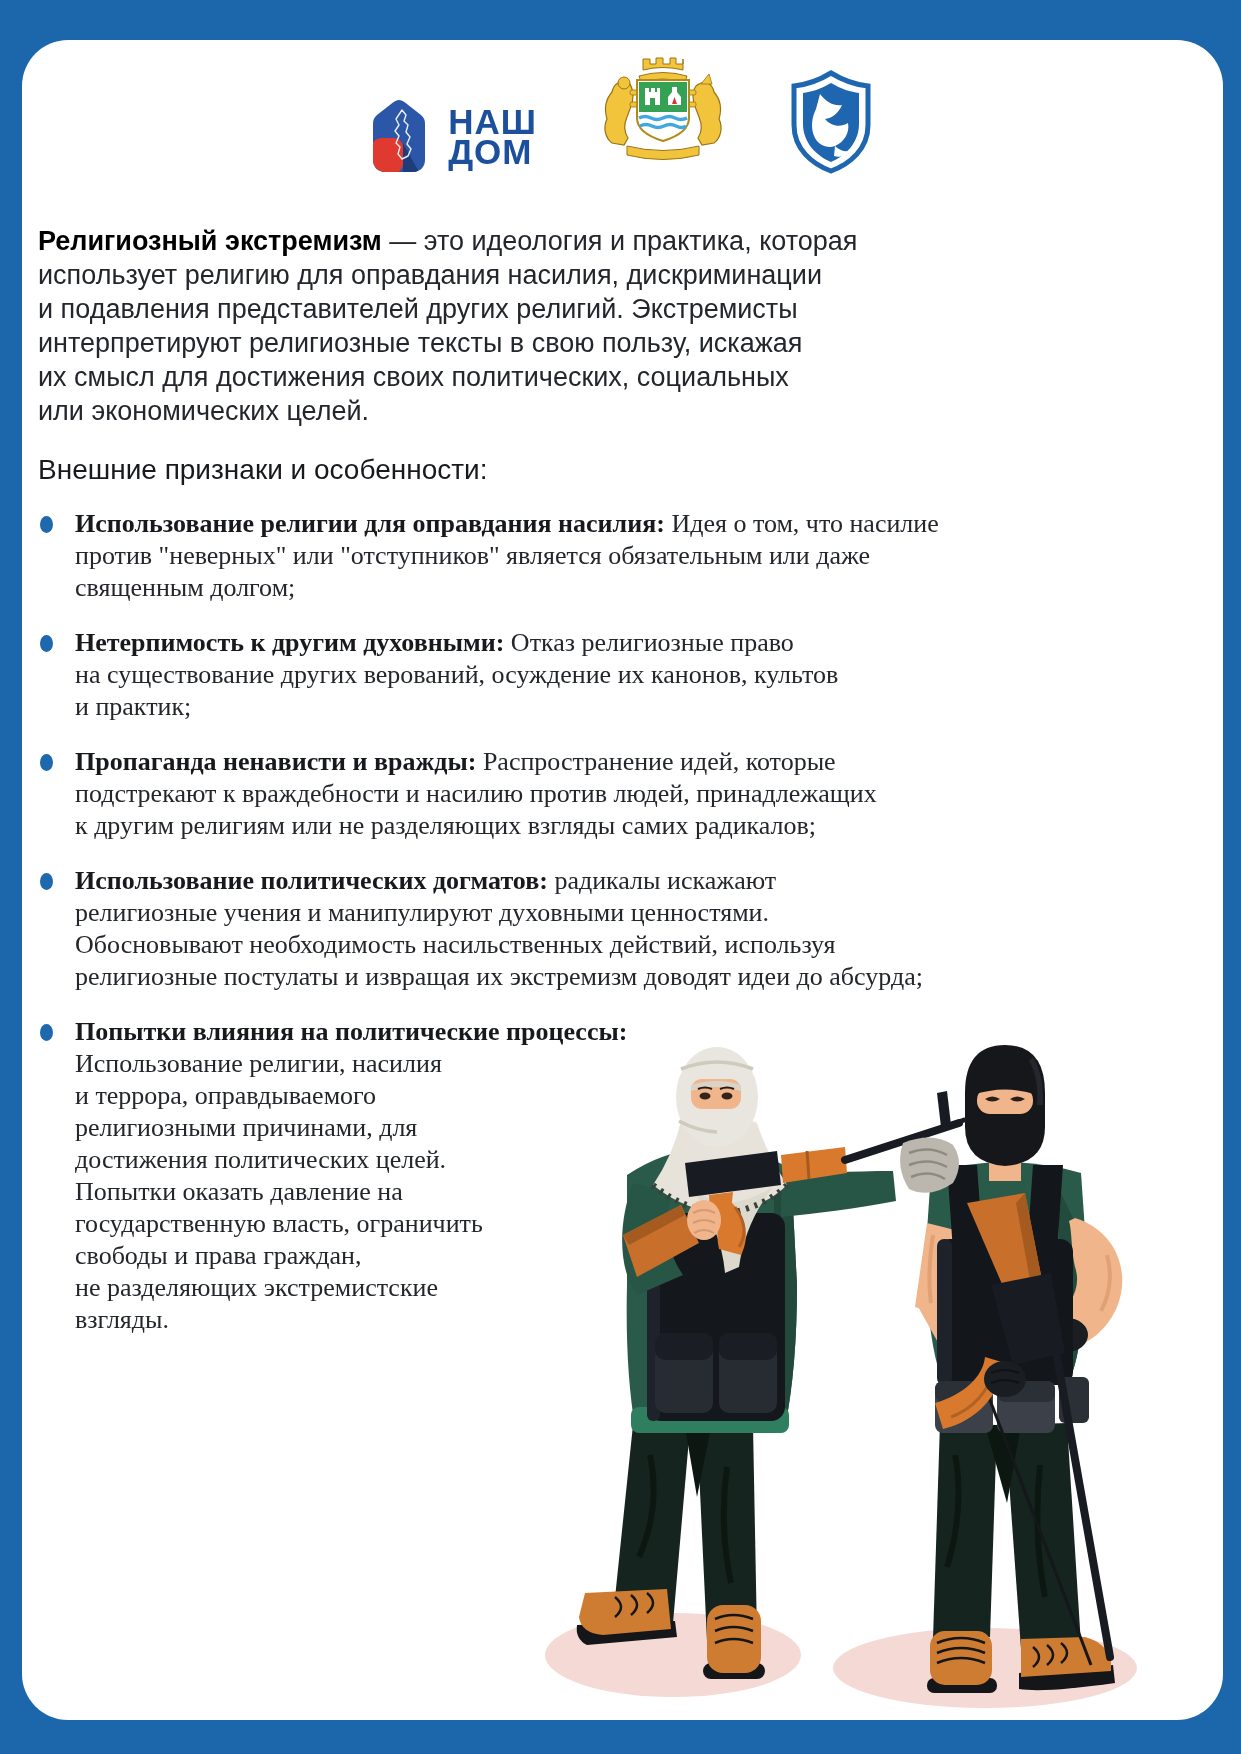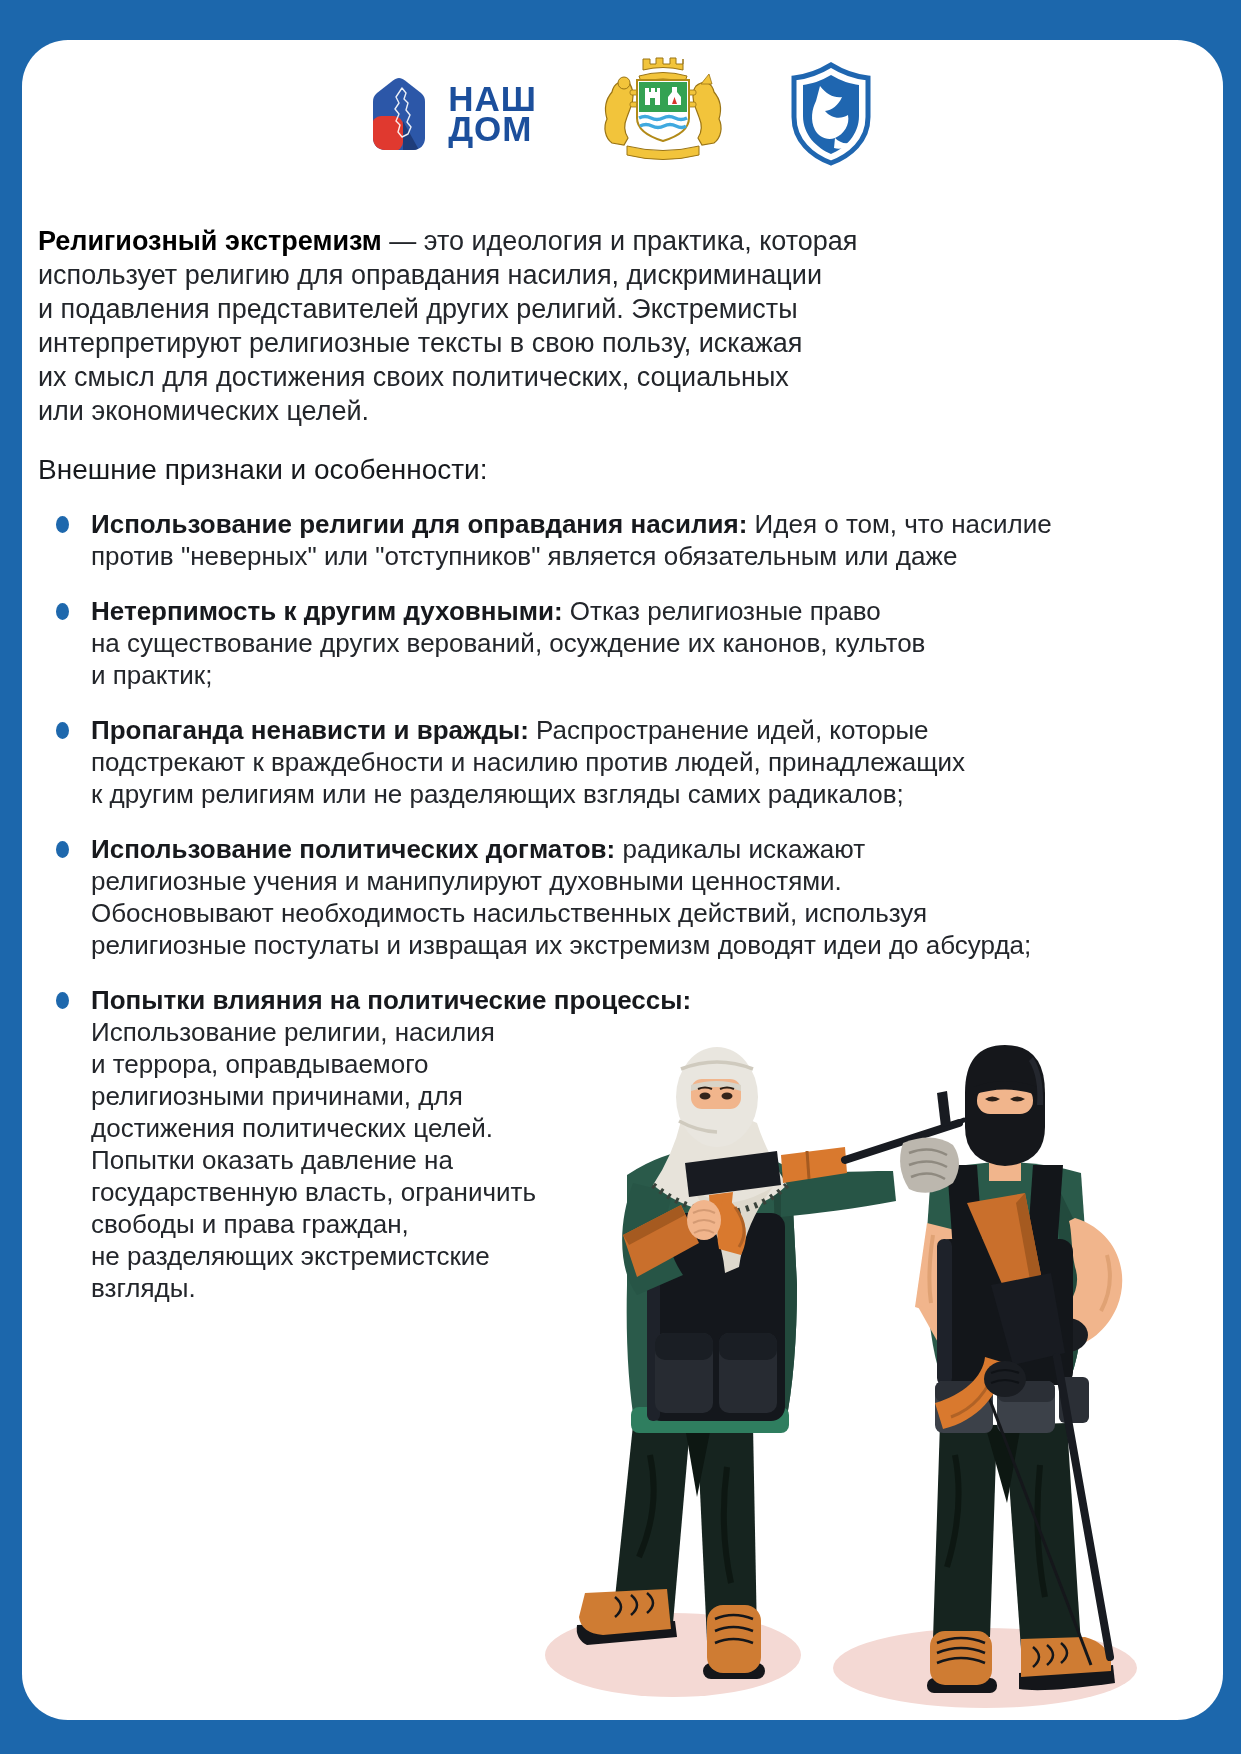--- a/index.html
+++ b/index.html
@@ -10,37 +10,37 @@
     position:relative;overflow:hidden;
     color:#1f2227;
   }
   .card{
     position:absolute;left:22px;top:40px;right:18px;bottom:34px;
     background:#ffffff;border-radius:46px;
   }
   
   .logos{
     position:absolute;top:14px;left:0;right:0;
-    display:flex;justify-content:center;align-items:center;gap:56px;
+    display:flex;justify-content:center;align-items:flex-end;gap:56px;
   }
   .nashdom{display:flex;align-items:center;gap:22px;}
   .nashdom-text{
     font-weight:bold;color:#1c4f9c;font-size:35px;line-height:30px;
     letter-spacing:1px;
   }
   
   .content{position:absolute;left:16px;top:184px;width:1130px;}
   .intro{margin:0 0 25px 0;font-size:27px;line-height:34px;color:#23262b;}
   .intro b{color:#000000;}
   .ln{display:block;}
   .first-line{display:block;}
   .sec-heading{
     margin:0 0 21px 0;font-size:28px;line-height:34px;font-weight:normal;color:#17191d;
   }
-  .blist{margin:16px;padding:0;list-style:none;}
+  .blist{margin:0;padding:0;list-style:none;font-family:Liberation Serif, serif;}
   .bitem{
     position:relative;padding-left:37px;margin:0 0 23px 0;
     font-size:26px;line-height:32px;color:#23262b;
   }
   .bitem b{color:#17191d;}
   .bdot{
     position:absolute;left:2px;top:8px;width:13px;height:17px;
     border-radius:50%;background:#1e68ad;
   }
   
@@ -118,21 +118,21 @@
     <p class="intro">
       <span class="first-line"><b>Религиозный экстремизм</b><span> — это идеология и практика, которая</span></span><span><span class="ln">использует религию для оправдания насилия, дискриминации</span><span class="ln">и подавления представителей других религий. Экстремисты</span><span class="ln">интерпретируют религиозные тексты в свою пользу, искажая</span><span class="ln">их смысл для достижения своих политических, социальных</span><span class="ln">или экономических целей.</span></span>
     </p>
 
     <h2 class="sec-heading">Внешние признаки и особенности:</h2>
 
     <div class="blist">
 
       <div class="bitem">
         <span class="bdot"></span>
-        <span class="first-line"><b>Использование религии для оправдания насилия:</b><span> Идея о том, что насилие</span></span><span><span class="ln">против "неверных" или "отступников" является обязательным или даже</span></span>
+        <span class="first-line"><b>Использование религии для оправдания насилия:</b><span> Идея о том, что насилие</span></span><span><span class="ln">против "неверных" или "отступников" является обязательным или даже</span><span class="ln">священным долгом;</span></span>
       </div>
 
       <div class="bitem">
         <span class="bdot"></span>
         <span class="first-line"><b>Нетерпимость к другим духовными:</b><span> Отказ религиозные право</span></span><span><span class="ln">на существование других верований, осуждение их канонов, культов</span><span class="ln">и практик;</span></span>
       </div>
 
       <div class="bitem">
         <span class="bdot"></span>
         <span class="first-line"><b>Пропаганда ненависти и вражды:</b><span> Распространение идей, которые</span></span><span><span class="ln">подстрекают к враждебности и насилию против людей, принадлежащих</span><span class="ln">к другим религиям или не разделяющих взгляды самих радикалов;</span></span>

